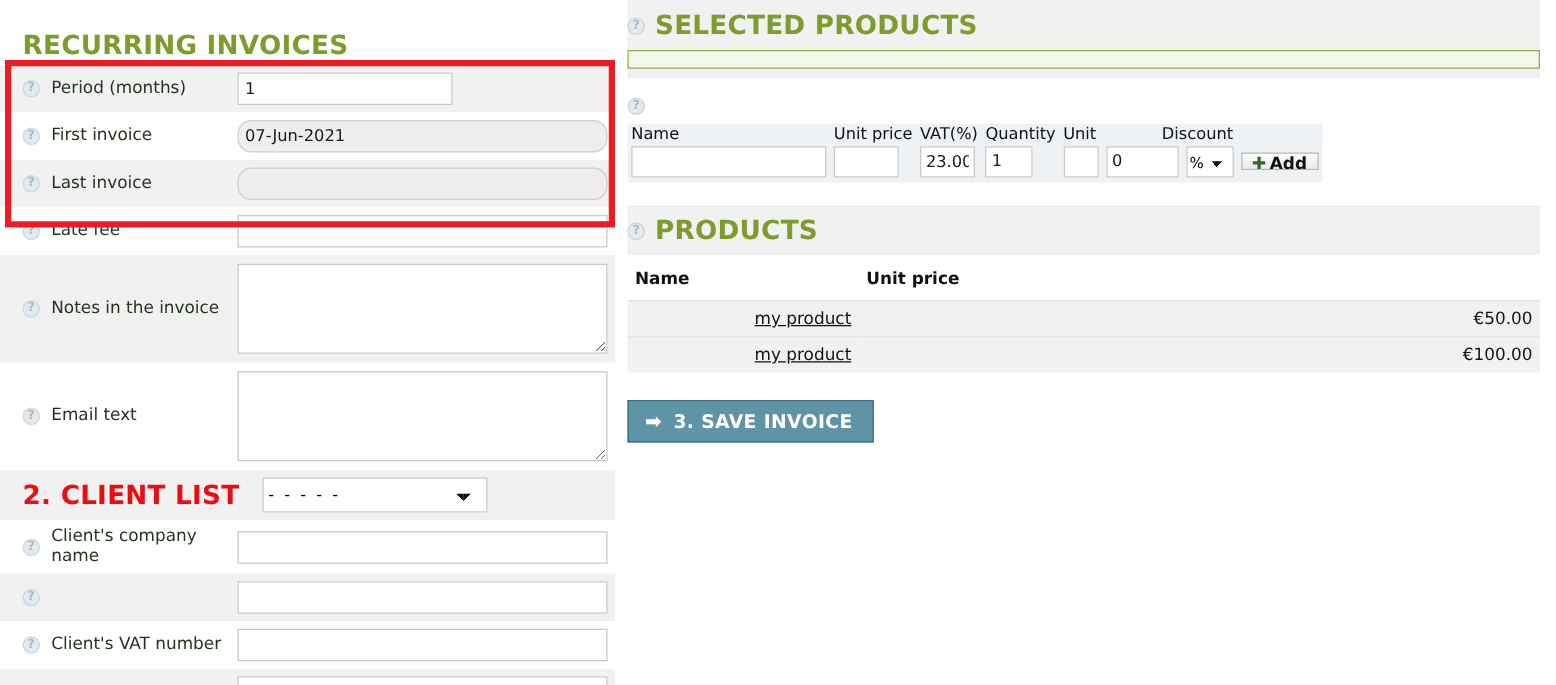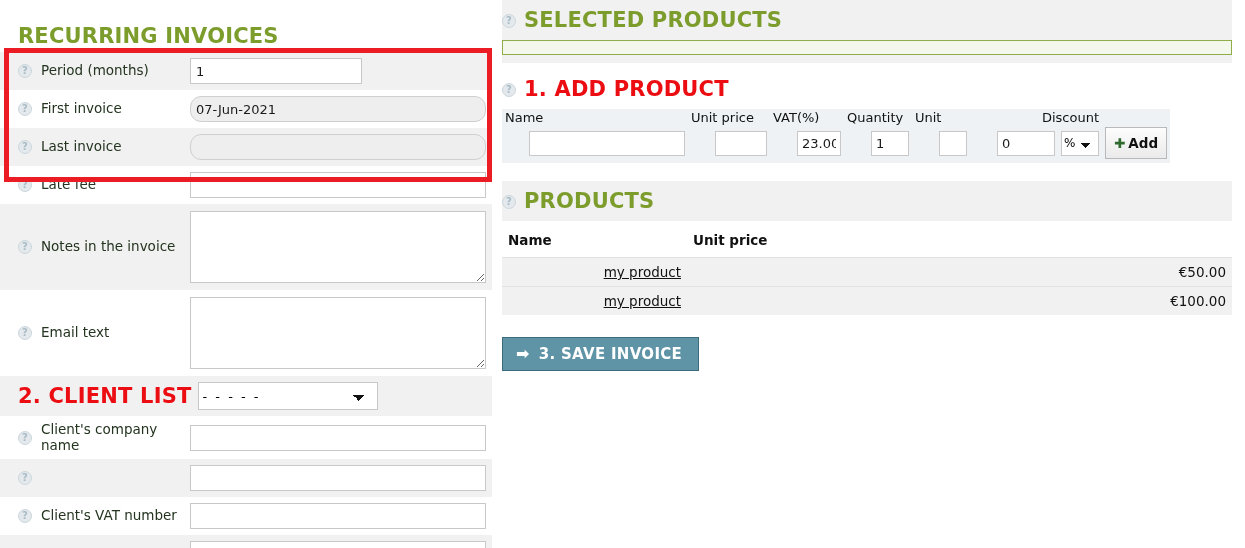--- a/index.html
+++ b/index.html
@@ -68,21 +68,21 @@
   #left-form { position: absolute; left: 0; top: 52px; width: 492px; }
 
   .notes-row .lbl-cell, .email-row .lbl-cell { align-items: center; }
   .notes-row .fld-cell, .email-row .fld-cell { padding-top: 7px; padding-bottom: 7px; }
 
   
   .clientlist-band {
     display: flex; align-items: center; background: #f1f1f1;
     padding: 6px 6px 6px 18px;
   }
-  .clientlist-band .sec { margin-right: 6px; }
+  .clientlist-band .sec { margin-right: 18px; }
   select.sel {
     width: 180px; height: 28px;
     border: 1px solid #c8c8c8; background: #ffffff;
     font-size: 13px; padding: 2px 4px;
     font-family: "DejaVu Sans", "Liberation Sans", sans-serif;
     -webkit-appearance: none; -moz-appearance: none; appearance: none;
     background-image:
       linear-gradient(45deg, transparent 50%, #111 50%),
       linear-gradient(135deg, #111 50%, transparent 50%);
     background-position: calc(100% - 18px) 12px, calc(100% - 12px) 12px;
@@ -117,42 +117,41 @@
   .ap-table { border-collapse: collapse; }
   .ap-table th {
     font-size: 13px; font-weight: normal; color:#111; text-align:left;
     padding: 1px 3px 2px 3px; font-family:"DejaVu Sans","Liberation Sans",sans-serif;
   }
   .ap-table td { padding: 0 3px 4px 3px; vertical-align: middle; }
   .ap-table input {
     height: 25px; border: 1px solid #c8c8c8; background:#fff;
     font-size: 13px; padding: 1px 4px; color:#1a1a1a;
     font-family:"DejaVu Sans","Liberation Sans",sans-serif;
-    margin-left:24px;
   }
   .ap-name { width: 156px; }
   .ap-price { width: 52px; }
   .ap-vat { width: 44px; }
   .ap-qty { width: 38px; }
   .ap-unit { width: 28px; }
   .ap-disc { width: 58px; }
   select.disc-sel {
     width: 38px; height: 25px; border:1px solid #c8c8c8; background:#fff;
     font-size: 12px; padding: 1px 2px;
     font-family:"DejaVu Sans","Liberation Sans",sans-serif;
     -webkit-appearance:none;-moz-appearance:none;appearance:none;
     background-image:
       linear-gradient(45deg, transparent 50%, #111 50%),
       linear-gradient(135deg, #111 50%, transparent 50%);
     background-position: calc(100% - 12px) 11px, calc(100% - 8px) 11px;
     background-size: 5px 5px, 5px 5px;
     background-repeat:no-repeat;
   }
   .add-btn {
-    height: 32px; border: 1px solid #b9b9b9;
+    height: 14px; border: 1px solid #b9b9b9;
     background: linear-gradient(#fdfdfd,#eaeaea);
     font-size: 13.5px; font-weight: bold; color:#111;
     padding: 0 8px; cursor: pointer; white-space: nowrap;
     font-family:"DejaVu Sans","Liberation Sans",sans-serif;
   }
   .add-btn .plus { color:#2f6b2f; font-weight:bold; margin-right:3px; }
 
   .products-band { background:#f1f1f1; padding: 8px 0 8px 0; margin-top: 14px; }
 
   table.prod { width: 100%; border-collapse: collapse; margin-top: 6px; }
@@ -312,21 +311,20 @@
         <span class="qicon">?</span>
         <h2 class="sec green">SELECTED PRODUCTS</h2>
       </div>
       <div class="selected-box"></div>
     </div>
 
     
     <div style="margin-top:14px">
       <div class="hdr-row">
         <span class="qicon">?</span>
-        <h2 class="sec red">1. ADD PRODUCT</h2>
       </div>
 
       <div class="ap-wrap">
         <table class="ap-table">
           <tbody>
               <tr>
             <th>Name</th>
             <th>Unit price</th>
             <th>VAT(%)</th>
             <th>Quantity</th>

